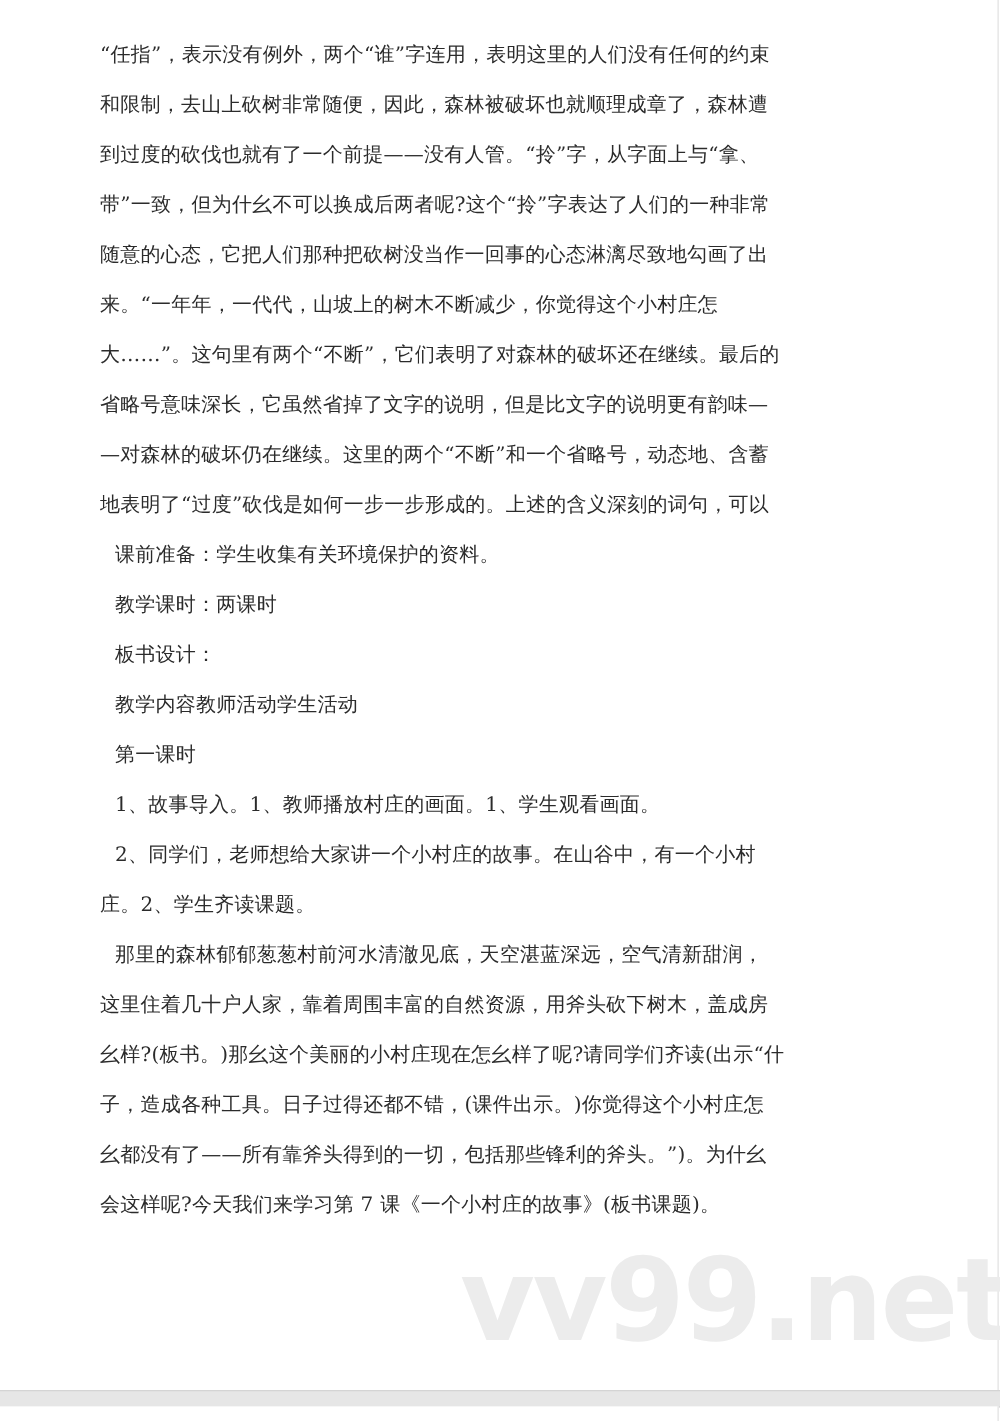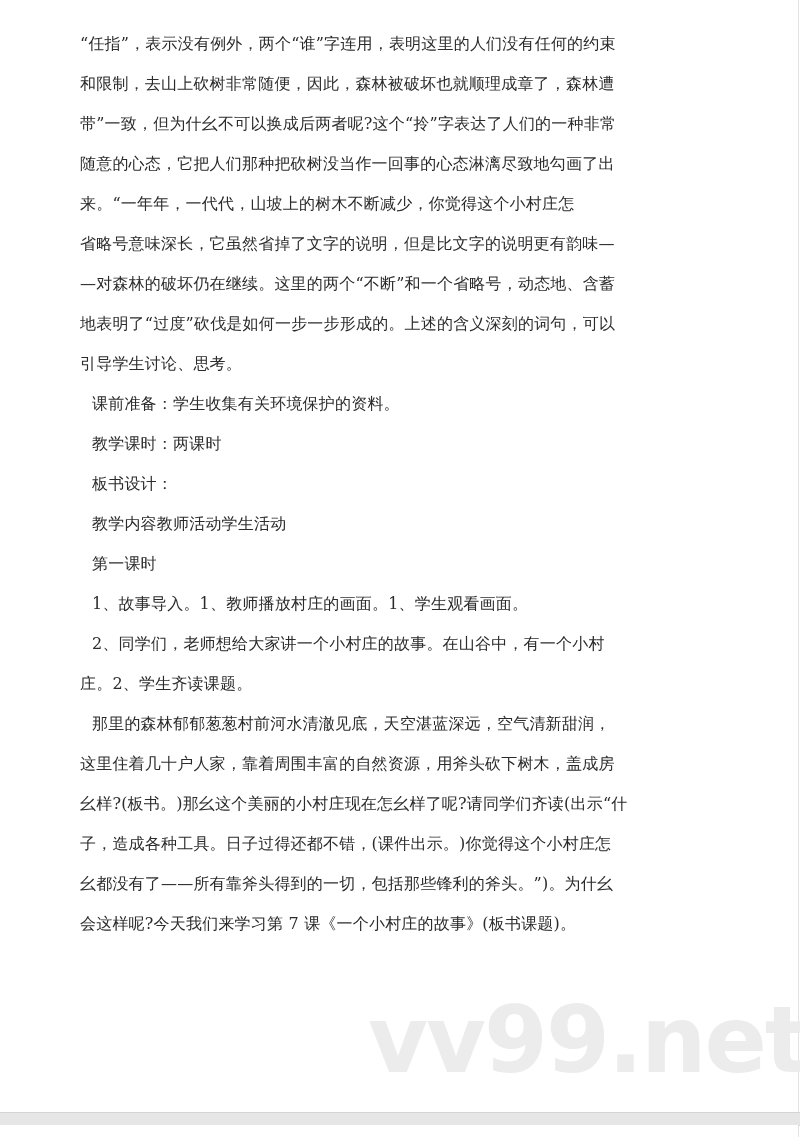--- a/index.html
+++ b/index.html
@@ -67,27 +67,28 @@
     }
   </style>
 </head>
 <body>
 
 <div class="page">
   <div class="watermark">vv99.net</div>
   <div class="content" id="content">
     <div class="line">“任指”，表示没有例外，两个“谁”字连用，表明这里的人们没有任何的约束</div>
     <div class="line">和限制，去山上砍树非常随便，因此，森林被破坏也就顺理成章了，森林遭</div>
+    <div class="line">到过度的砍伐也就有了一个前提——没有人管。“拎”字，从字面上与“拿、</div>
     <div class="line">带”一致，但为什幺不可以换成后两者呢?这个“拎”字表达了人们的一种非常</div>
     <div class="line">随意的心态，它把人们那种把砍树没当作一回事的心态淋漓尽致地勾画了出</div>
     <div class="line">来。“一年年，一代代，山坡上的树木不断减少，你觉得这个小村庄怎</div>
+    <div class="line">大……”。这句里有两个“不断”，它们表明了对森林的破坏还在继续。最后的</div>
     <div class="line">省略号意味深长，它虽然省掉了文字的说明，但是比文字的说明更有韵味—</div>
     <div class="line">—对森林的破坏仍在继续。这里的两个“不断”和一个省略号，动态地、含蓄</div>
     <div class="line">地表明了“过度”砍伐是如何一步一步形成的。上述的含义深刻的词句，可以</div>
-    <div class="line">引导学生讨论、思考。</div>
     <div class="line indent">课前准备：学生收集有关环境保护的资料。</div>
     <div class="line indent">教学课时：两课时</div>
     <div class="line indent">板书设计：</div>
     <div class="line indent">教学内容教师活动学生活动</div>
     <div class="line indent">第一课时</div>
     <div class="line indent">1、故事导入。1、教师播放村庄的画面。1、学生观看画面。</div>
     <div class="line indent">2、同学们，老师想给大家讲一个小村庄的故事。在山谷中，有一个小村</div>
     <div class="line">庄。2、学生齐读课题。</div>
     <div class="line indent">那里的森林郁郁葱葱村前河水清澈见底，天空湛蓝深远，空气清新甜润，</div>
     <div class="line">这里住着几十户人家，靠着周围丰富的自然资源，用斧头砍下树木，盖成房</div>

